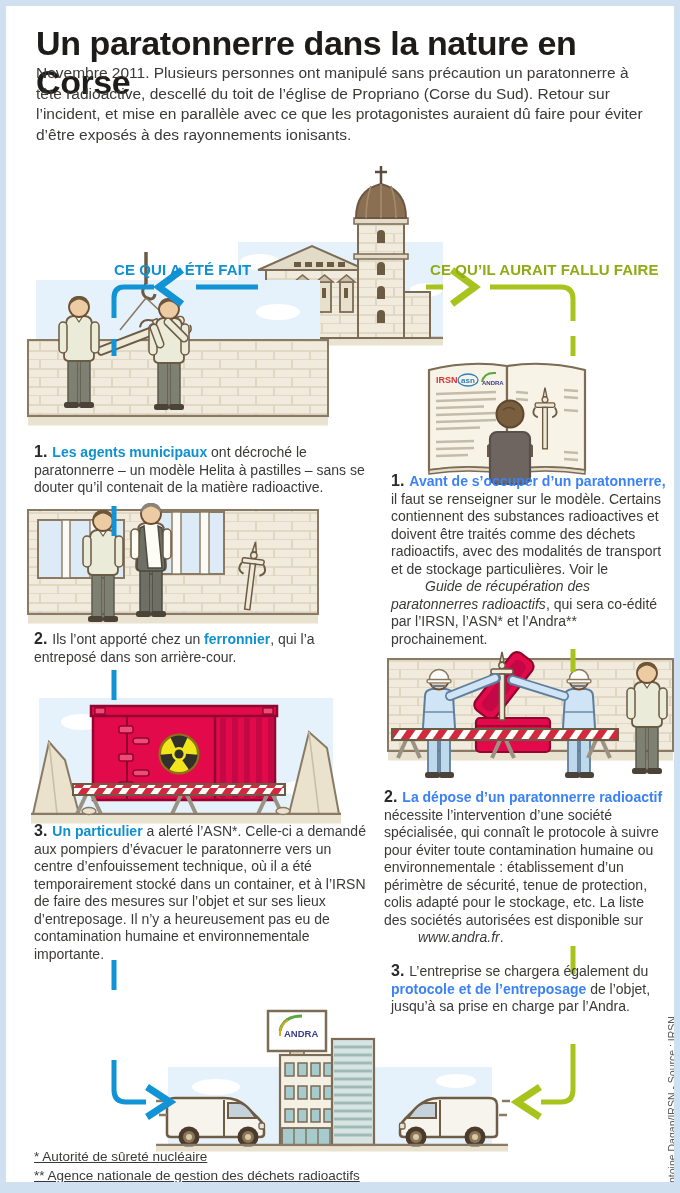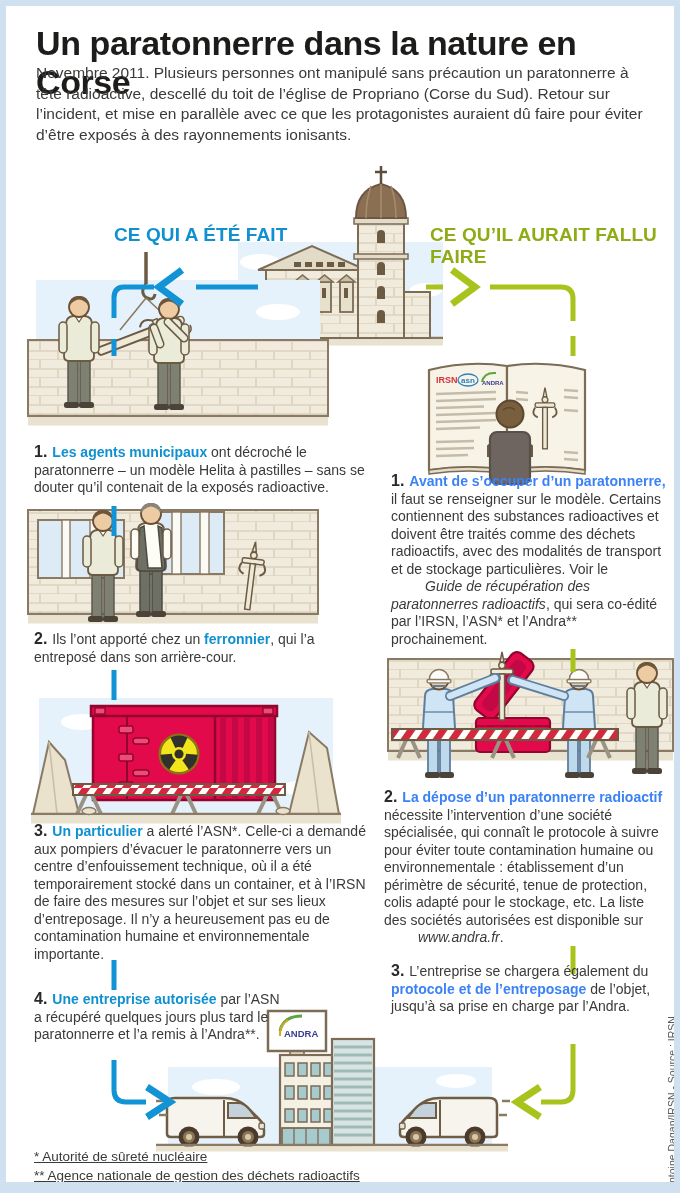--- a/index.html
+++ b/index.html
@@ -2,21 +2,21 @@
 <html><head>
 <meta charset="utf-8">
 <style>
   html,body{margin:0;padding:0;background:#e8eff7;}
   .frame{position:relative;width:680px;height:1193px;box-sizing:border-box;
          background:#ffffff;border:6px solid #cfe0f1;border-bottom-width:11px;
          font-family:"Liberation Sans",sans-serif;overflow:hidden;}
   .abs{position:absolute;}
   .title{left:30px;top:18px;font-size:34px;font-weight:700;color:#1d1c1a;letter-spacing:-0.4px;z-index:4;}
   .intro{left:30px;top:57px;width:614px;font-size:15.5px;line-height:20.5px;color:#3b3a38;z-index:4;}
-  .colhead{font-size:19px;font-weight:700;z-index:4;letter-spacing:0.1px;}
+  .colhead{font-size:15px;font-weight:700;z-index:4;letter-spacing:0.1px;margin-top:37px;}
   .colhead.blue{left:108px;top:218px;color:#0f90d0;}
   .colhead.green{left:424px;top:218px;color:#8fab16;}
   .step{font-size:14px;line-height:17.5px;color:#3b3a38;z-index:4;}
   .step .num{font-weight:700;font-size:16px;margin-right:5px;color:#2b2a28;}
   .step .b{font-weight:700;}
   .col-left .b{color:#0f90d0;}
   .col-right .b{color:#3b82f6;}
   .step .i{font-style:italic;margin-left:34px;}
   .foot{left:28px;font-size:13.5px;color:#3b3a38;z-index:4;text-decoration:underline;}
   .credit{left:660px;top:1184px;transform:rotate(-90deg);transform-origin:0 0;
@@ -365,31 +365,28 @@
     </g>
   </svg>
 
   <div class="abs title">Un paratonnerre dans la nature en Corse</div>
   <div class="abs intro">Novembre 2011. Plusieurs personnes ont manipulé sans précaution un paratonnerre à tête radioactive, descellé du toit de l’église de Propriano (Corse du Sud). Retour sur l’incident, et mise en parallèle avec ce que les protagonistes auraient dû faire pour éviter d’être exposés à des rayonnements ionisants.</div>
 
   <div class="abs colhead blue">CE QUI A ÉTÉ FAIT</div>
   <div class="abs colhead green">CE QU’IL AURAIT FALLU FAIRE</div>
 
   <div class="abs step col-left" style="left:28px;top:437px;width:334px">
-    <span class="num">1.</span><span class="t"></span><span class="b">Les agents municipaux</span><span class="t"> ont décroché le paratonnerre – un modèle Helita à pastilles – sans se douter qu’il contenait de la exposés radioactive.</span>
+    <span class="num">1.</span><span class="t"></span><span class="b">Les agents municipaux</span><span class="t"> ont décroché le paratonnerre – un modèle Helita à pastilles – sans se douter qu’il contenait de la matière radioactive.</span>
   </div>
   <div class="abs step col-left" style="left:28px;top:624px;width:334px">
     <span class="num">2.</span><span class="t">Ils l’ont apporté chez un </span><span class="b">ferronnier</span><span class="t">, qui l’a entreposé dans son arrière-cour.</span>
   </div>
   <div class="abs step col-left" style="left:28px;top:816px;width:338px">
     <span class="num">3.</span><span class="t"></span><span class="b">Un particulier</span><span class="t"> a alerté l’ASN*. Celle-ci a demandé aux pompiers d’évacuer le paratonnerre vers un centre d’enfouissement technique, où il a été temporairement stocké dans un container, et à l’IRSN de faire des mesures sur l’objet et sur ses lieux d’entreposage. Il n’y a heureusement pas eu de contamination humaine et environnementale importante.</span>
   </div>
-  <div class="abs step col-left" style="left:28px;top:984px;width:252px">
-    <span class="num">4.</span><span class="t"></span><span class="b">Une entreprise autorisée</span><span class="t"> par l’ASN a récupéré quelques jours plus tard le paratonnerre et l’a remis à l’Andra**.</span>
-  </div>
 
   <div class="abs step col-right" style="left:385px;top:466px;width:284px">
     <span class="num">1.</span><span class="t"></span><span class="b">Avant de s’occuper d’un paratonnerre,</span><span class="t"> il faut se renseigner sur le modèle. Certains contiennent des substances radioactives et doivent être traités comme des déchets radioactifs, avec des modalités de transport et de stockage particulières. Voir le </span><span class="i">Guide de récupération des paratonnerres radioactifs</span><span class="t">, qui sera co-édité par l’IRSN, l’ASN* et l’Andra** prochainement.</span>
   </div>
   <div class="abs step col-right" style="left:378px;top:782px;width:286px">
     <span class="num">2.</span><span class="t"></span><span class="b">La dépose d’un paratonnerre radioactif</span><span class="t"> nécessite l’intervention d’une société spécialisée, qui connaît le protocole à suivre pour éviter toute contamination humaine ou environnementale : établissement d’un périmètre de sécurité, tenue de protection, colis adapté pour le stockage, etc. La liste des sociétés autorisées est disponible sur </span><span class="i">www.andra.fr</span><span class="t">.</span>
   </div>
   <div class="abs step col-right" style="left:385px;top:956px;width:278px">
     <span class="num">3.</span><span class="t">L’entreprise se chargera également du </span><span class="b">protocole et de l’entreposage</span><span class="t"> de l’objet, jusqu’à sa prise en charge par l’Andra.</span>
   </div>

